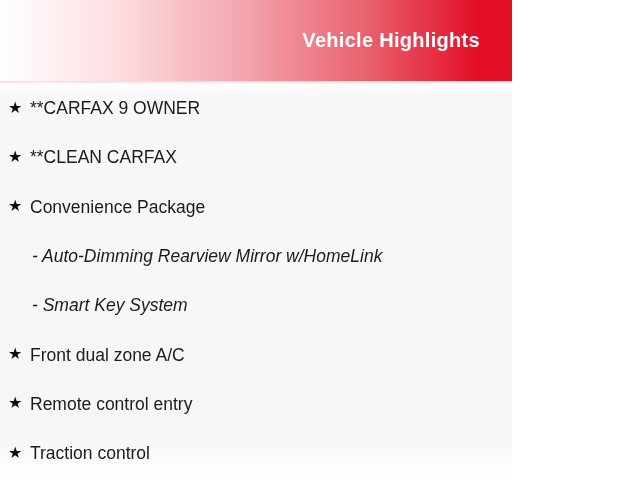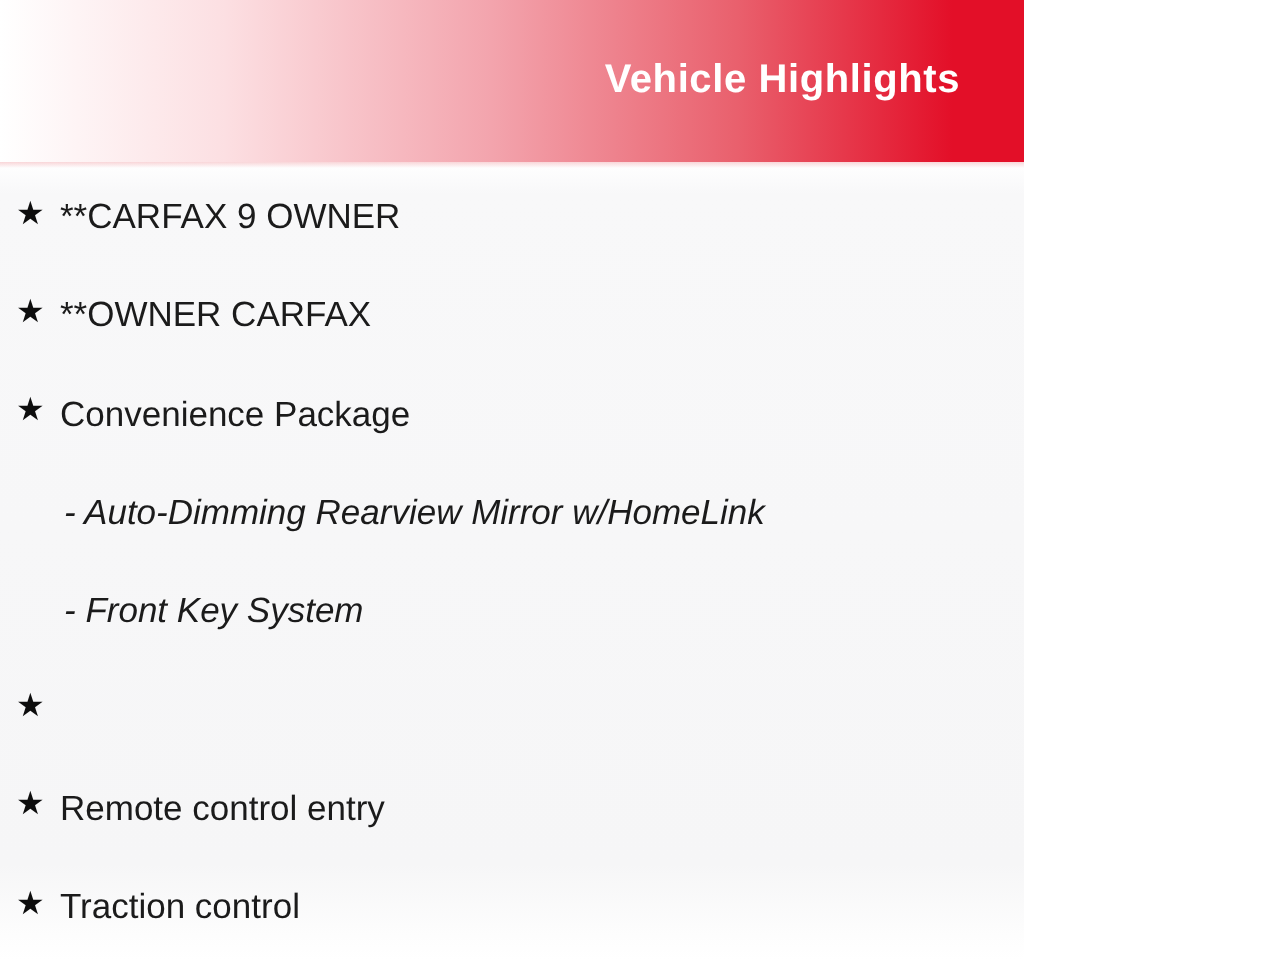--- a/index.html
+++ b/index.html
@@ -101,38 +101,39 @@
 
   <div class="content">
 
     <div class="row star-row">
       <span class="bullet">★</span>
       <span class="item-label">**CARFAX 9 OWNER</span>
     </div>
 
     <div class="row star-row">
       <span class="bullet">★</span>
-      <span class="item-label">**OWNER CARFAX</span>
+      <span class="item-label">**CLEAN CARFAX</span>
     </div>
 
     <div class="row star-row">
       <span class="bullet">★</span>
       <span class="item-label">Convenience Package</span>
     </div>
 
     <div class="row sub-row">
       <span class="item-label">- Auto-Dimming Rearview Mirror w/HomeLink</span>
     </div>
 
     <div class="row sub-row">
-      <span class="item-label">- Front Key System</span>
+      <span class="item-label">- Smart Key System</span>
     </div>
 
     <div class="row star-row">
       <span class="bullet">★</span>
+      <span class="item-label">Front dual zone A/C</span>
     </div>
 
     <div class="row star-row">
       <span class="bullet">★</span>
       <span class="item-label">Remote control entry</span>
     </div>
 
     <div class="row star-row">
       <span class="bullet">★</span>
       <span class="item-label">Traction control</span>

